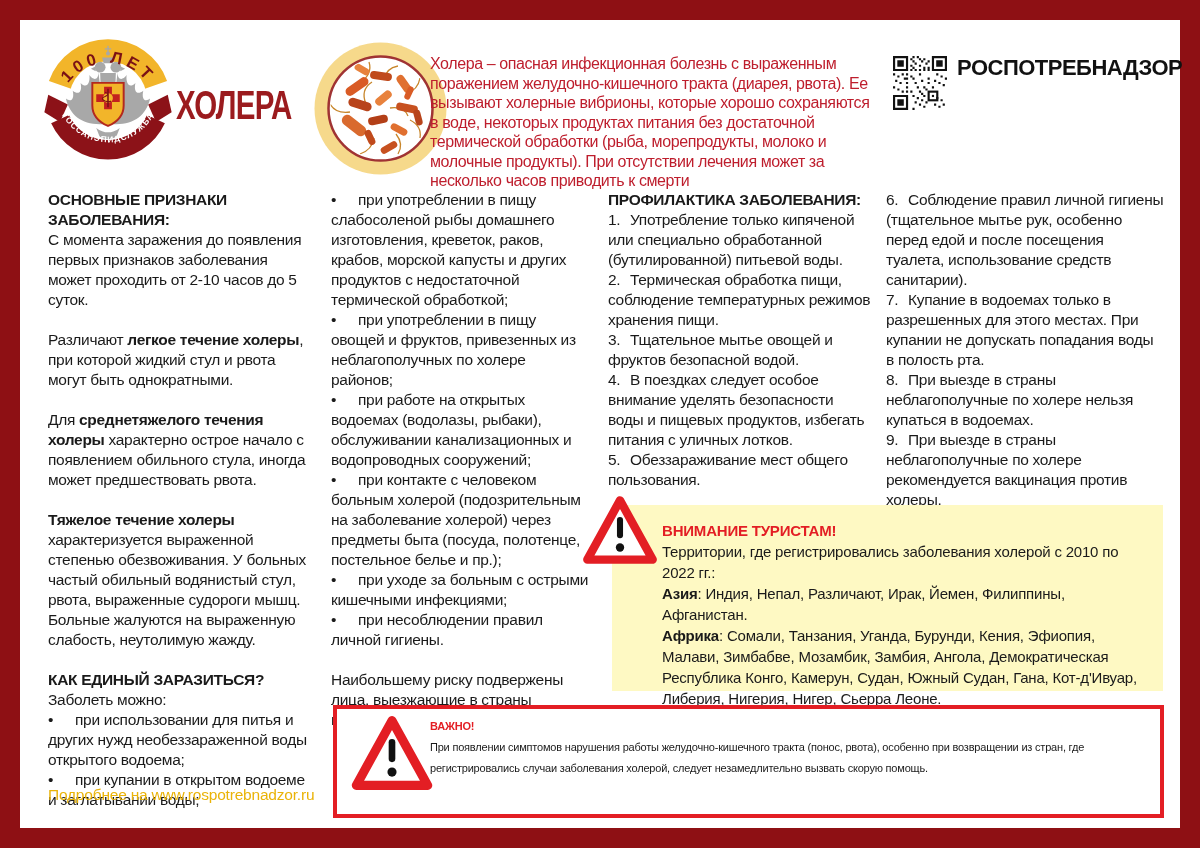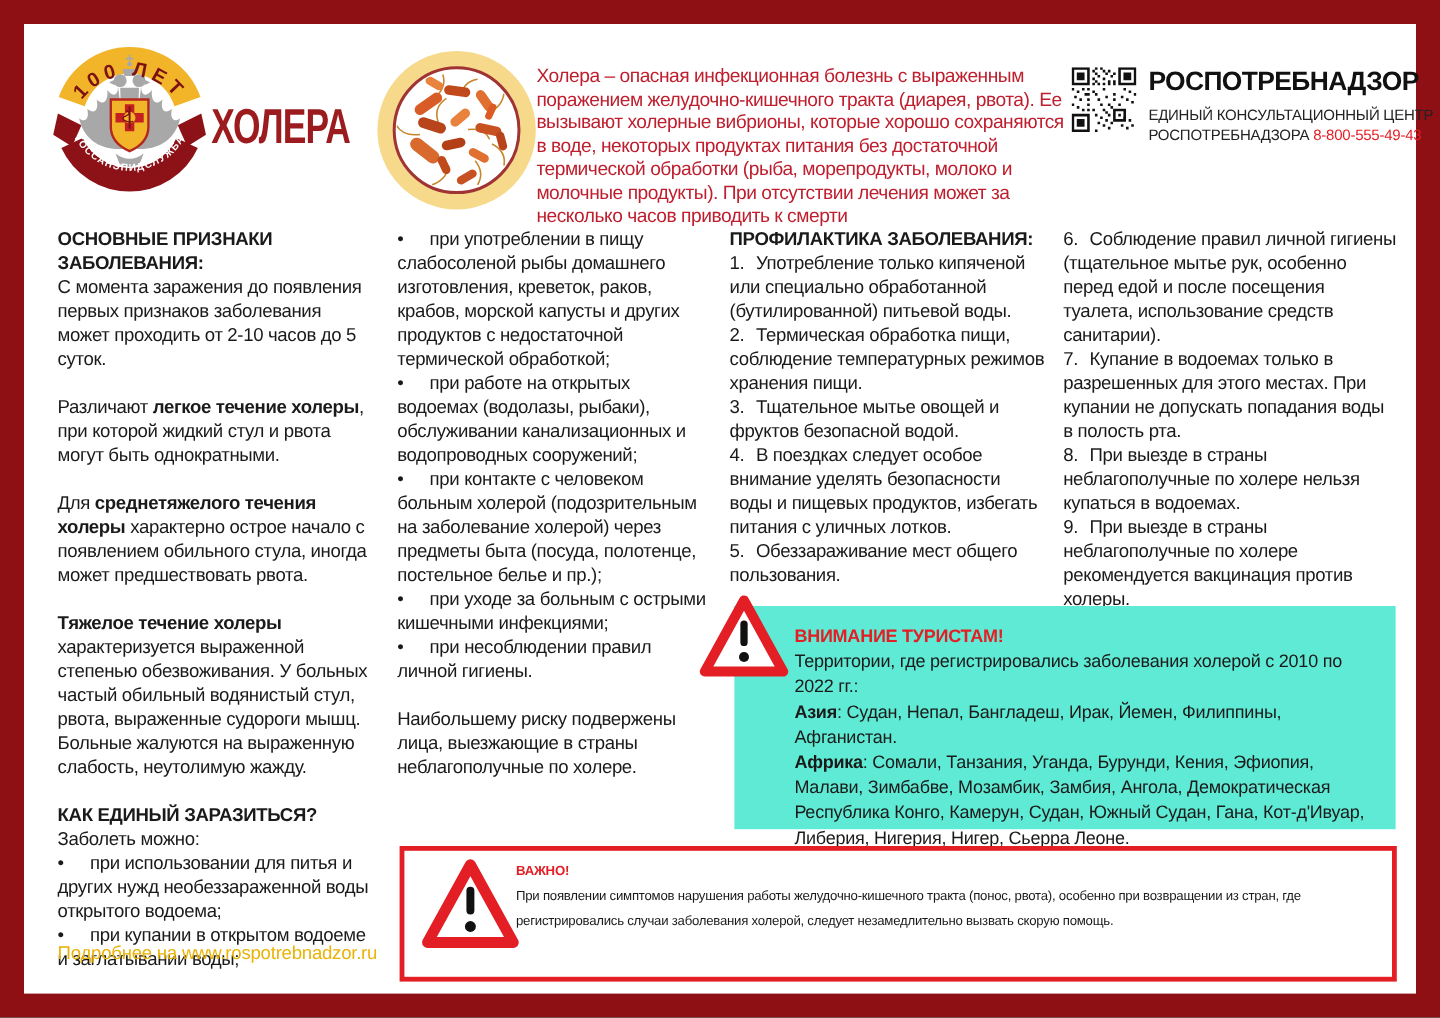--- a/index.html
+++ b/index.html
@@ -7,41 +7,41 @@
     position:relative;width:1200px;height:848px;background:#8E1014;
     font-family:"Liberation Sans","DejaVu Sans",sans-serif;color:#1A1A1A;overflow:hidden;
   }
   .canvas{position:absolute;left:20px;top:20px;width:1160px;height:808px;background:#ffffff;}
   .abs{position:absolute;}
   
   .logo{left:44px;top:30px;width:128px;height:142px;}
   .title{left:176px;top:82px;font-size:41px;font-weight:bold;color:#9B1B1E;
          letter-spacing:-1px;transform:scaleX(.72);transform-origin:0 0;white-space:nowrap;}
   .bacteria{left:314px;top:42px;width:133px;height:133px;}
-  .intro{left:447px;top:54px;width:440px;font-size:16px;line-height:19.5px;
+  .intro{left:430px;top:54px;width:440px;font-size:16px;line-height:19.5px;
          color:#BE1E2D;letter-spacing:-0.4px;}
   .qr{left:893px;top:56px;width:54px;height:54px;}
   .agency{left:957px;top:55px;font-size:22px;font-weight:bold;color:#111;
           letter-spacing:-0.5px;white-space:nowrap;}
   .agency-sub{left:957px;top:88px;font-size:12.5px;color:#222;line-height:17px;
           letter-spacing:-0.2px;white-space:nowrap;}
   .phone{color:#E31E24;}
   
   .col{top:190px;font-size:15.5px;line-height:20px;letter-spacing:-0.3px;}
   .col1{left:48px;width:263px;}
   .col2{left:331px;width:258px;}
   .col3{left:608px;width:263px;}
   .col4{left:886px;width:278px;}
   .col h3{font-size:15.5px;margin:0;font-weight:bold;letter-spacing:-0.3px;}
   .col p{margin:0 0 20px;}
   .col p.tight{margin:0;}
   .bullet{display:inline-block;width:27px;}
   .num{display:inline-block;min-width:22px;}
   
-  .tourists{left:612px;top:505px;width:551px;height:186px;background:#5eead4;
+  .tourists{left:612px;top:505px;width:551px;height:186px;background:#fef9c3;
             box-sizing:border-box;padding:15px 18px 0 50px;font-size:15px;
             line-height:21px;letter-spacing:-0.2px;}
   .tourists p{margin:0;}
   .box-title{color:#E31E24;font-weight:bold;}
   .warn1{left:582px;top:494px;width:76px;height:72px;}
   
   .important{left:333px;top:705px;width:831px;height:113px;background:#fff;
              border:4px solid #E31E24;box-sizing:border-box;}
   .warn2{left:350px;top:714px;width:84px;height:78px;}
   .important-text{left:430px;top:716px;width:712px;font-size:11px;line-height:21px;
@@ -142,42 +142,36 @@
     <rect width="25" height="25" fill="#fff"></rect>
     <path fill="#111" d="M0 0h7v7H0zM18 0h7v7h-7zM0 18h7v7H0z"></path>
     <path fill="#fff" d="M1 1h5v5H1zM19 1h5v5h-5zM1 19h5v5H1z"></path>
     <path fill="#111" d="M2 2h3v3H2zM20 2h3v3h-3zM2 20h3v3H2z"></path>
     <path fill="#111" d="M16 16h5v5h-5z"></path>
       <path fill="#fff" d="M17 17h3v3h-3z"></path>
       <path fill="#111" d="M18 18h1v1h-1z"></path>
     <path fill="#111" d="M8 6h1v1H8zM10 6h1v1h-1zM12 6h1v1h-1zM14 6h1v1h-1zM16 6h1v1h-1zM6 8h1v1H6zM6 10h1v1H6zM6 12h1v1H6zM6 14h1v1H6zM6 16h1v1H6zM9 0h1v1H9zM11 0h1v1h-1zM12 1h1v1h-1zM14 1h1v1h-1zM9 2h1v1H9zM13 2h1v1h-1zM10 3h1v1h-1zM15 3h1v1h-1zM12 4h1v1h-1zM8 1h1v1H8zM16 2h1v1h-1zM8 4h1v1H8zM16 5h1v1h-1zM14 5h1v1h-1zM9 5h1v1H9zM0 8h1v1H0zM4 8h1v1H4zM2 9h1v1H2zM8 9h1v1H8zM5 10h1v1H5zM1 11h1v1H1zM3 12h1v1H3zM0 14h1v1H0zM2 15h1v1H2zM4 16h1v1H4zM12 8h1v1h-1zM20 8h1v1h-1zM9 10h1v1H9zM16 10h1v1h-1zM22 9h1v1h-1zM24 10h1v1h-1zM13 11h1v1h-1zM19 11h1v1h-1zM10 12h1v1h-1zM16 12h1v1h-1zM21 12h1v1h-1zM23 13h1v1h-1zM11 14h1v1h-1zM14 14h1v1h-1zM18 14h1v1h-1zM15 15h1v1h-1zM8 16h1v1H8zM12 16h1v1h-1zM13 17h1v1h-1zM14 18h1v1h-1zM9 18h1v1H9zM11 19h1v1h-1zM13 20h1v1h-1zM10 21h1v1h-1zM15 21h1v1h-1zM12 22h1v1h-1zM14 23h1v1h-1zM9 24h1v1H9zM20 19h1v1h-1zM22 20h1v1h-1zM19 22h1v1h-1zM21 23h1v1h-1zM23 22h1v1h-1z"></path>
   </svg>
   <div class="abs agency">РОСПОТРЕБНАДЗОР</div>
-  <div class="abs agency-sub">
-    <div><span>ЕДИНЫЙ КОНСУЛЬТАЦИОННЫЙ ЦЕНТР</span></div>
-    <div>
-      <span>РОСПОТРЕБНАДЗОРА</span>
-      <span class="phone">8-800-555-49-43</span>
-    </div>
-  </div>
 
   <div class="abs col col1">
     <h3>ОСНОВНЫЕ ПРИЗНАКИ ЗАБОЛЕВАНИЯ:</h3>
     <p>С момента заражения до появления первых признаков заболевания может проходить от 2-10 часов до 5 суток.</p>
     <p><span>Различают </span><b>легкое течение холеры</b><span>, при которой жидкий стул и рвота могут быть однократными.</span></p>
     <p><span>Для </span><b>среднетяжелого течения холеры</b><span> характерно острое начало с появлением обильного стула, иногда может предшествовать рвота.</span></p>
     <p><b>Тяжелое течение холеры</b><span> характеризуется выраженной степенью обезвоживания. У больных частый обильный водянистый стул, рвота, выраженные судороги мышц. Больные жалуются на выраженную слабость, неутолимую жажду.</span></p>
     <h3>КАК ЕДИНЫЙ ЗАРАЗИТЬСЯ?</h3>
     <p class="tight">Заболеть можно:</p>
     <p class="tight"><span class="bullet">•</span><span>при использовании для питья и других нужд необеззараженной воды открытого водоема;</span></p>
     <p class="tight"><span class="bullet">•</span><span>при купании в открытом водоеме и заглатывании воды;</span></p>
   </div>
 
   <div class="abs col col2">
     <p class="tight"><span class="bullet">•</span><span>при употреблении в пищу слабосоленой рыбы домашнего изготовления, креветок, раков, крабов, морской капусты и других продуктов с недостаточной термической обработкой;</span></p>
+    <p class="tight"><span class="bullet">•</span><span>при употреблении в пищу овощей и фруктов, привезенных из неблагополучных по холере районов;</span></p>
     <p class="tight"><span class="bullet">•</span><span>при работе на открытых водоемах (водолазы, рыбаки), обслуживании канализационных и водопроводных сооружений;</span></p>
     <p class="tight"><span class="bullet">•</span><span>при контакте с человеком больным холерой (подозрительным на заболевание холерой) через предметы быта (посуда, полотенце, постельное белье и пр.);</span></p>
     <p class="tight"><span class="bullet">•</span><span>при уходе за больным с острыми кишечными инфекциями;</span></p>
     <p><span class="bullet">•</span><span>при несоблюдении правил личной гигиены.</span></p>
     <p>Наибольшему риску подвержены лица, выезжающие в страны неблагополучные по холере.</p>
   </div>
 
   <div class="abs col col3">
     <h3>ПРОФИЛАКТИКА ЗАБОЛЕВАНИЯ:</h3>
     <p class="tight"><span class="num">1.</span><span>Употребление только кипяченой или специально обработанной (бутилированной) питьевой воды.</span></p>
@@ -190,21 +184,21 @@
   <div class="abs col col4">
     <p class="tight"><span class="num">6.</span><span>Соблюдение правил личной гигиены (тщательное мытье рук, особенно перед едой и после посещения туалета, использование средств санитарии).</span></p>
     <p class="tight"><span class="num">7.</span><span>Купание в водоемах только в разрешенных для этого местах. При купании не допускать попадания воды в полость рта.</span></p>
     <p class="tight"><span class="num">8.</span><span>При выезде в страны неблагополучные по холере нельзя купаться в водоемах.</span></p>
     <p class="tight"><span class="num">9.</span><span>При выезде в страны неблагополучные по холере рекомендуется вакцинация против холеры.</span></p>
   </div>
 
   <div class="abs tourists">
     <p class="box-title">ВНИМАНИЕ ТУРИСТАМ!</p>
     <p>Территории, где регистрировались заболевания холерой с 2010 по 2022 гг.:</p>
-    <p><b>Азия</b><span>: Судан, Непал, Бангладеш, Ирак, Йемен, Филиппины, Афганистан.</span></p>
+    <p><b>Азия</b><span>: Индия, Непал, Различают, Ирак, Йемен, Филиппины, Афганистан.</span></p>
     <p><b>Африка</b><span>: Сомали, Танзания, Уганда, Бурунди, Кения, Эфиопия, Малави, Зимбабве, Мозамбик, Замбия, Ангола, Демократическая Республика Конго, Камерун, Судан, Южный Судан, Гана, Кот-д'Ивуар, Либерия, Нигерия, Нигер, Сьерра Леоне.</span></p>
     <p><b>Америка</b><span>: Гаити, Доминиканская Республика.</span></p>
   </div>
   <svg class="abs warn1" viewBox="0 0 100 94">
     <path d="M50 8 L93 86 H7 Z" fill="#ffffff" stroke="#E31E24" stroke-width="11" stroke-linejoin="round"></path>
     <rect x="46" y="30" width="8" height="28" rx="4" fill="#111"></rect>
     <circle cx="50" cy="70" r="5.5" fill="#111"></circle>
   </svg>
 
   <div class="abs important"></div>

